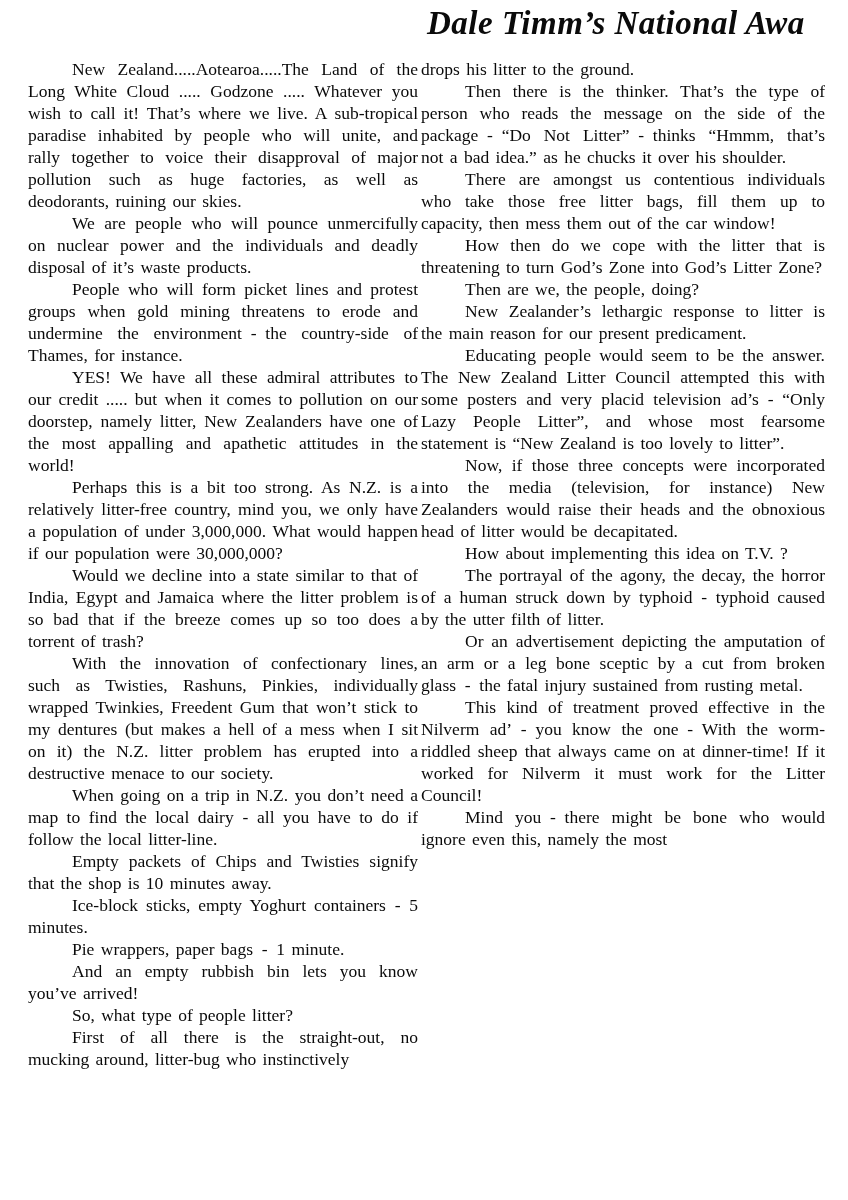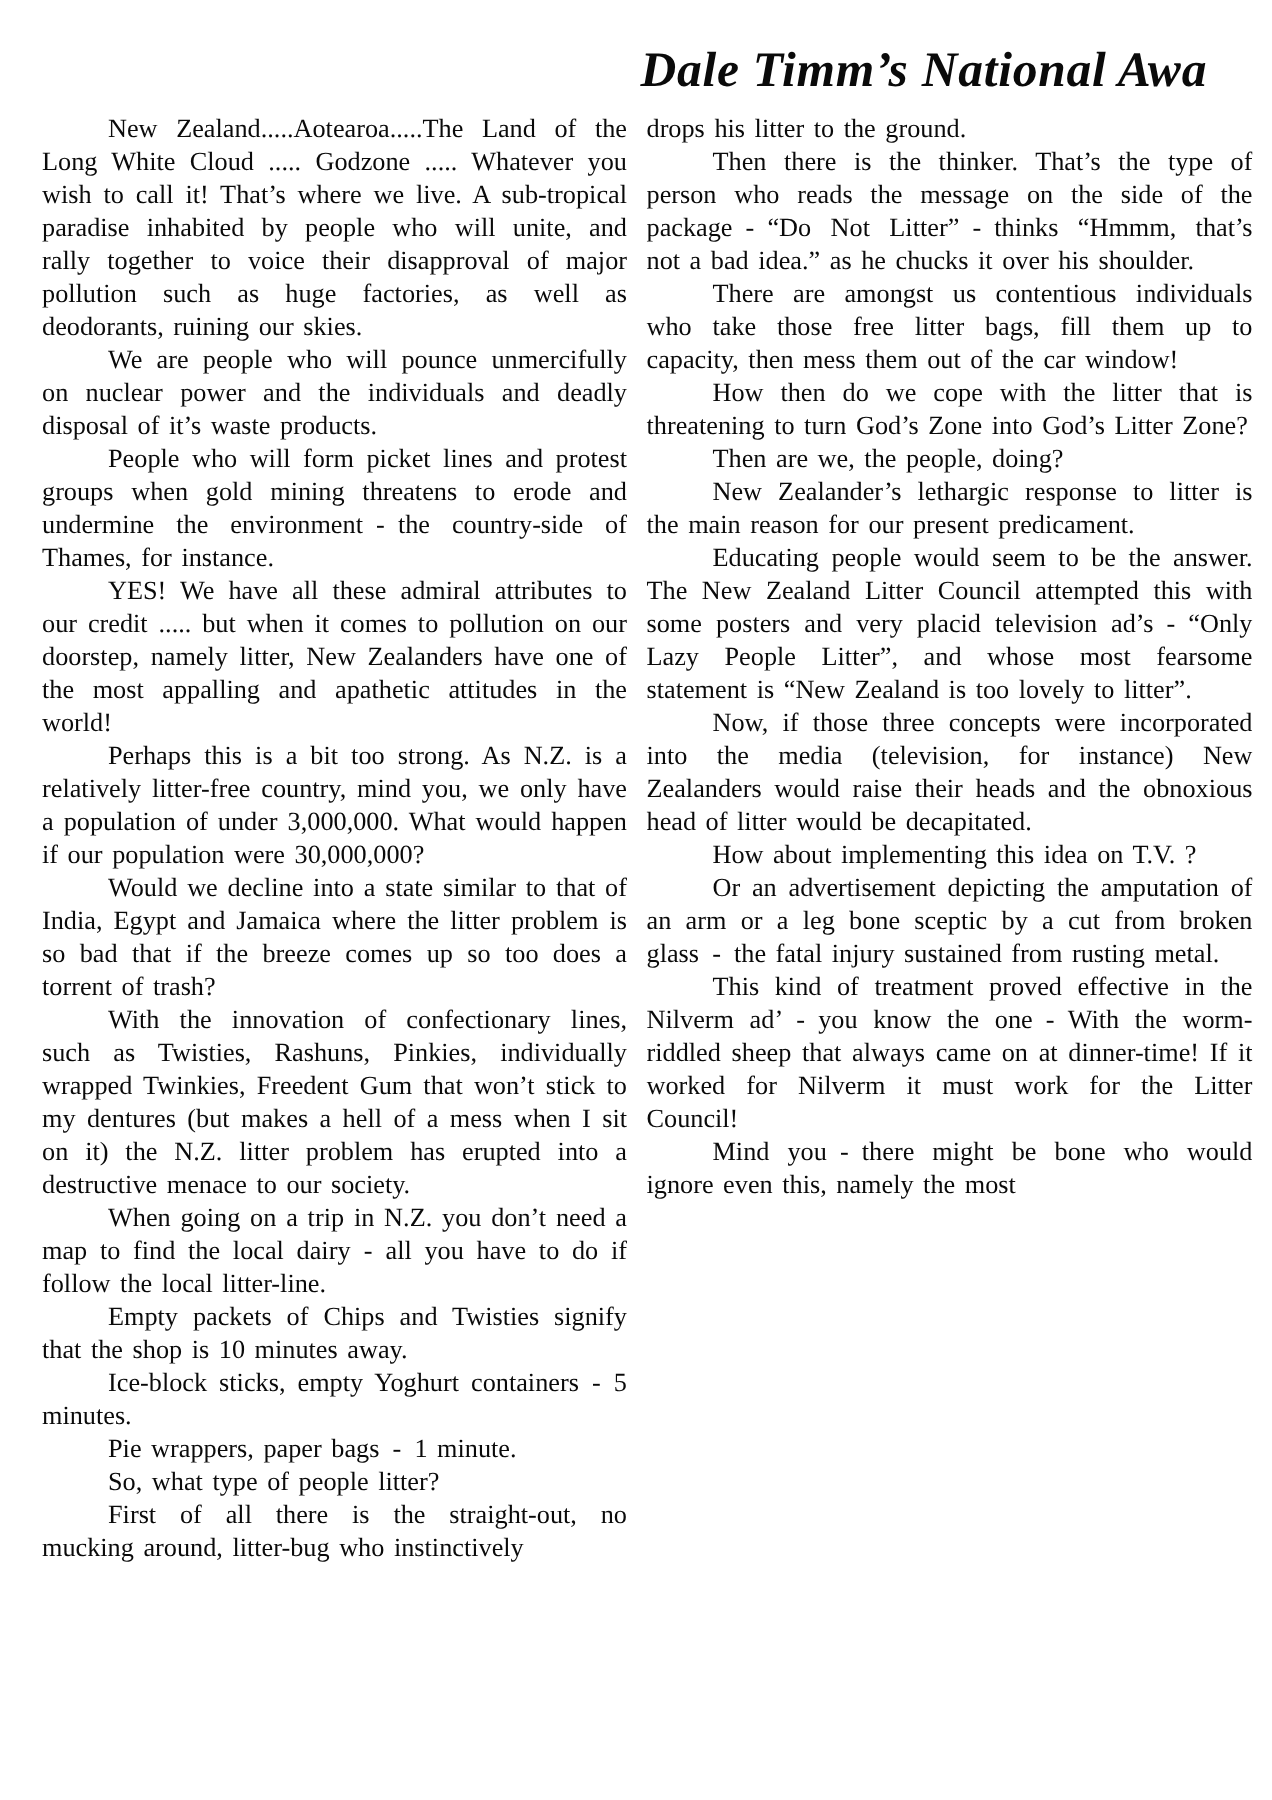--- a/index.html
+++ b/index.html
@@ -11,39 +11,39 @@
     width: 848px;
     height: 1200px;
     position: relative;
     background: #ffffff;
     color: #0a0a0a;
     font-family: "Liberation Serif", "DejaVu Serif", serif;
   }
   .page-title {
     position: absolute;
     left: 427px;
-    top: 28px;
+    top: 4px;
     margin: 0;
     font-family: "Liberation Serif", "DejaVu Serif", serif;
     font-weight: bold;
     font-style: italic;
     font-size: 33px;
     line-height: 1.2;
     white-space: nowrap;
     letter-spacing: 0.5px;
     color: #0a0a0a;
   }
   .columns {
     position: absolute;
     left: 28px;
-    top: 74px;
+    top: 58px;
     width: 807px;
     height: 1112px;
     display: flex;
-    gap: 13px;
+    gap: 3px;
     overflow: hidden;
   }
   .col { overflow: hidden; }
   .col-left  { width: 390px; }
   .col-right { width: 404px; }
   .col p {
     margin: 0;
     text-align: justify;
     text-indent: 44px;
     font-size: 17.5px;
@@ -67,33 +67,35 @@
       <p>We are people who will pounce unmercifully on nuclear power and the individuals and deadly disposal of it’s waste products.</p>
       <p>People who will form picket lines and protest groups when gold mining threatens to erode and undermine the environment - the country-side of Thames, for instance.</p>
       <p>YES! We have all these admiral attributes to our credit ..... but when it comes to pollution on our doorstep, namely litter, New Zealanders have one of the most appalling and apathetic attitudes in the world!</p>
       <p>Perhaps this is a bit too strong. As N.Z. is a relatively litter-free country, mind you, we only have a population of under 3,000,000. What would happen if our population were 30,000,000?</p>
       <p>Would we decline into a state similar to that of India, Egypt and Jamaica where the litter problem is so bad that if the breeze comes up so too does a torrent of trash?</p>
       <p>With the innovation of confectionary lines, such as Twisties, Rashuns, Pinkies, individually wrapped Twinkies, Freedent Gum that won’t stick to my dentures (but makes a hell of a mess when I sit on it) the N.Z. litter problem has erupted into a destructive menace to our society.</p>
       <p>When going on a trip in N.Z. you don’t need a map to find the local dairy - all you have to do if follow the local litter-line.</p>
       <p>Empty packets of Chips and Twisties signify that the shop is 10 minutes away.</p>
       <p>Ice-block sticks, empty Yoghurt containers - 5 minutes.</p>
       <p>Pie wrappers, paper bags - 1 minute.</p>
+      <p>And an empty rubbish bin lets you know you’ve arrived!</p>
       <p>So, what type of people litter?</p>
       <p>First of all there is the straight-out, no mucking around, litter-bug who instinctively</p>
     </div>
 
     <div class="col col-right">
       <p class="continuation">drops his litter to the ground.</p>
       <p>Then there is the thinker. That’s the type of person who reads the message on the side of the package - “Do Not Litter” - thinks “Hmmm, that’s not a bad idea.” as he chucks it over his shoulder.</p>
       <p>There are amongst us contentious individuals who take those free litter bags, fill them up to capacity, then mess them out of the car window!</p>
       <p>How then do we cope with the litter that is threatening to turn God’s Zone into God’s Litter Zone?</p>
       <p>Then are we, the people, doing?</p>
       <p>New Zealander’s lethargic response to litter is the main reason for our present predicament.</p>
       <p>Educating people would seem to be the answer. The New Zealand Litter Council attempted this with some posters and very placid television ad’s - “Only Lazy People Litter”, and whose most fearsome statement is “New Zealand is too lovely to litter”.</p>
       <p>Now, if those three concepts were incorporated into the media (television, for instance) New Zealanders would raise their heads and the obnoxious head of litter would be decapitated.</p>
       <p>How about implementing this idea on T.V. ?</p>
+      <p>The portrayal of the agony, the decay, the horror of a human struck down by typhoid - typhoid caused by the utter filth of litter.</p>
       <p>Or an advertisement depicting the amputation of an arm or a leg bone sceptic by a cut from broken glass - the fatal injury sustained from rusting metal.</p>
       <p>This kind of treatment proved effective in the Nilverm ad’ - you know the one - With the worm-riddled sheep that always came on at dinner-time! If it worked for Nilverm it must work for the Litter Council!</p>
       <p>Mind you - there might be bone who would ignore even this, namely the most</p>
     </div>
 
   </div>
 </div>
 
 </body></html>

